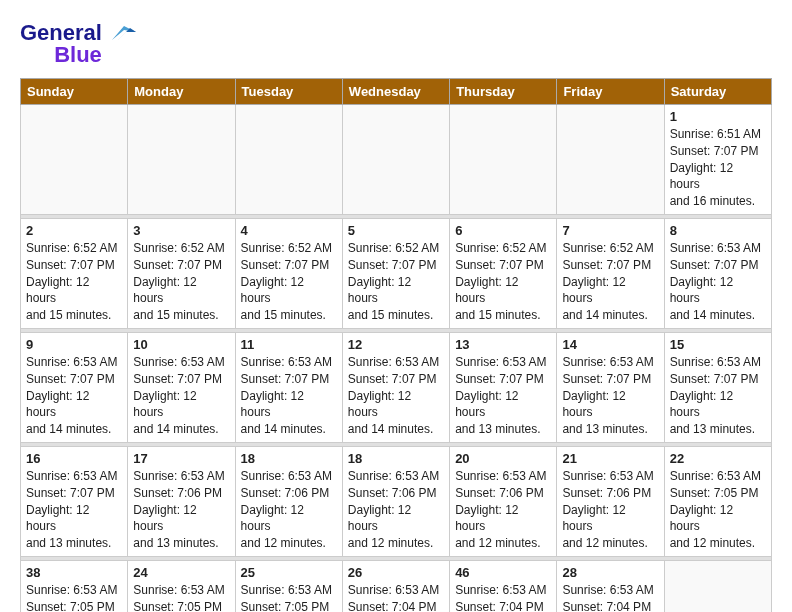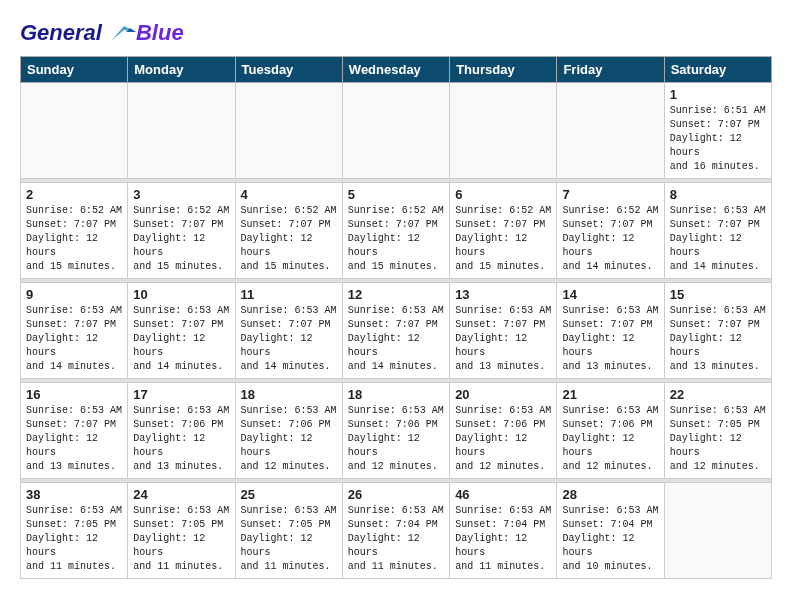--- a/index.html
+++ b/index.html
@@ -11,42 +11,41 @@
       padding: 20px;
     }
     .header {
       display: flex;
       justify-content: space-between;
       align-items: flex-start;
       margin-bottom: 10px;
     }
     .logo {
       display: flex;
-      flex-direction: row;
-      align-items: flex-end;
-      font-style: italic;
+      flex-direction: column;
+      align-items: center;
     }
     .title-block {
       text-align: right;
     }
     .month-title {
       font-size: 36px;
       font-weight: bold;
       color: #222;
     }
     .subtitle {
       font-size: 18px;
       color: #444;
     }
     .calendar {
       width: 100%;
       border-collapse: collapse;
     }
     .calendar th {
-      background: #0c4a6e;
+      background: #a16207;
       color: #fff;
       font-size: 13px;
       font-weight: bold;
       padding: 5px 6px;
       text-align: left;
       border: 1px solid #aaa;
     }
     .calendar td {
       vertical-align: top;
       border: 1px solid #ccc;
@@ -60,24 +59,23 @@
     .calendar td.empty {
       background: #f9f9f9;
     }
     .day-number {
       font-size: 13px;
       font-weight: bold;
       display: block;
       margin-bottom: 2px;
     }
     .day-info {
-      font-size: 10px;
+      font-size: 12px;
       line-height: 1.4;
       color: #222;
-      font-family: Liberation Mono, monospace;
     }
     .row-spacer {
       height: 4px;
       background: #e8e8e8;
     }
   </style>
 </head>
 <body>
 
 <div class="header">

